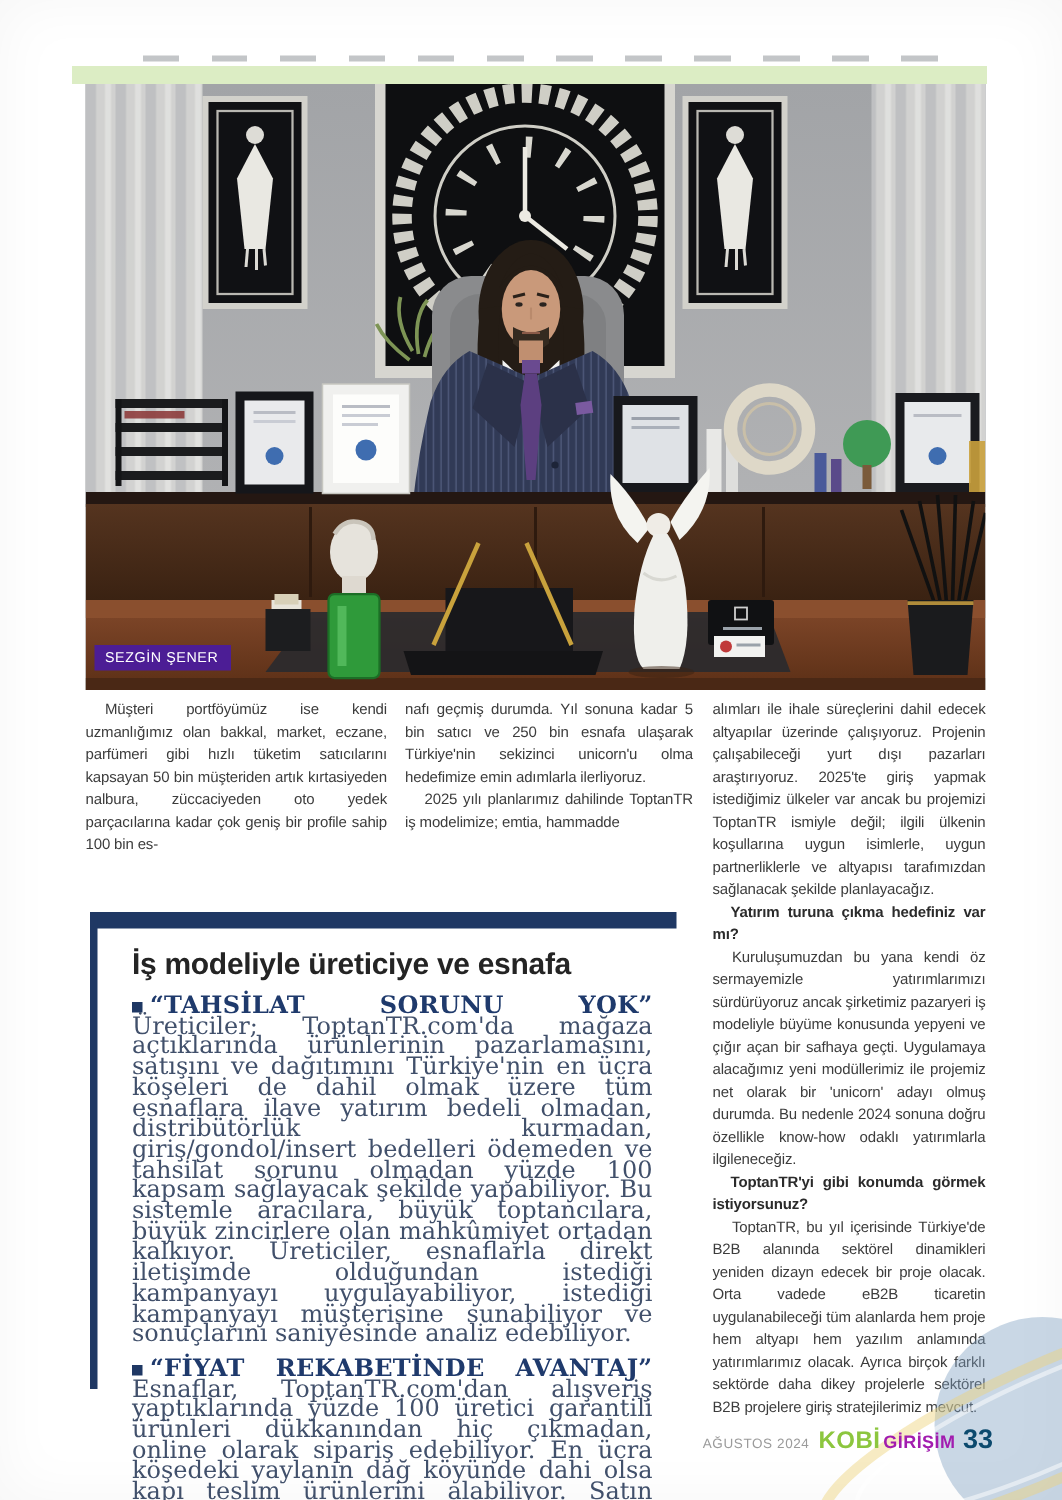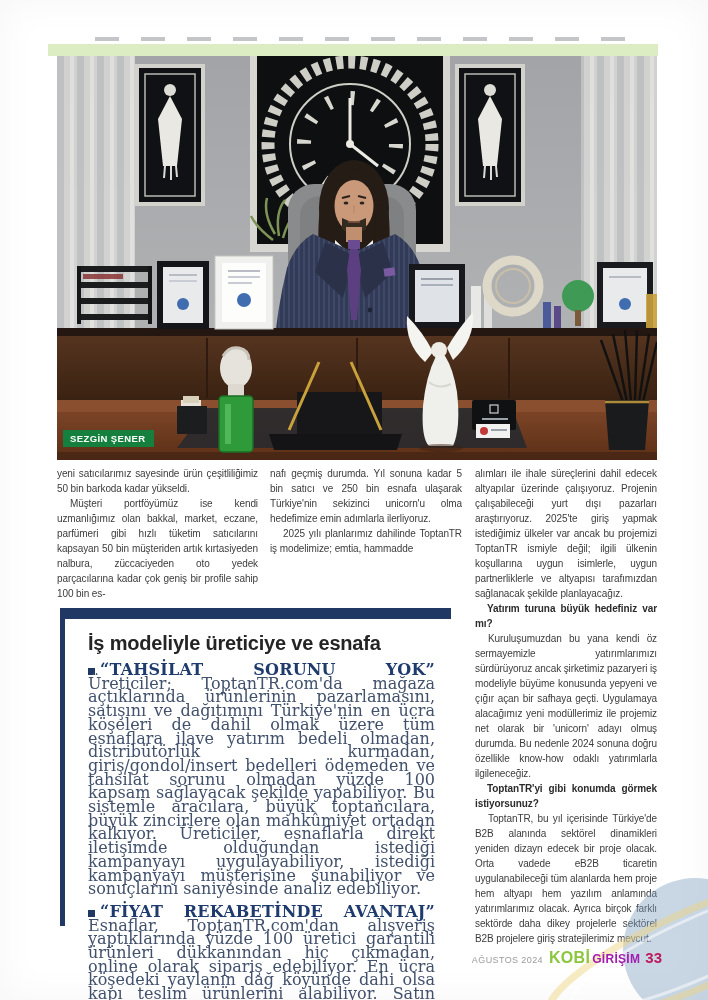--- a/index.html
+++ b/index.html
@@ -5,22 +5,22 @@
   html,body{margin:0;padding:0;background:#ffffff;}
   .page{position:relative;width:708px;height:1000px;background:#fff;overflow:hidden;
         font-family:"Liberation Sans",sans-serif;box-shadow:inset 0 0 40px rgba(0,0,0,0.04);}
   
   .cut-dashes{position:absolute;left:95px;top:37px;width:545px;height:4px;opacity:.5;
       background:repeating-linear-gradient(90deg,#878c91 0 24px,transparent 24px 46px);}
   .green-band{position:absolute;left:48px;top:44px;width:610px;height:12px;background:#dcedc4;}
   
   .photo{position:absolute;left:57px;top:56px;width:600px;height:404px;margin:0;overflow:hidden;background:#a5a7a9;}
   .photo svg{display:block;width:100%;height:100%;}
-  .caption{position:absolute;left:6px;top:374px;background:#15803d;color:#fff;
-      font-weight:700;font-size:9.5px;letter-spacing:.4px;padding:3px 8px 3px 7px;}
+  .caption{position:absolute;left:6px;top:374px;background:#4c1d95;color:#fff;
+      font-weight:400;font-size:9.5px;letter-spacing:.4px;padding:3px 8px 3px 7px;}
   
   .col{position:absolute;top:466px;color:#3c3c3c;font-size:10px;line-height:15px;letter-spacing:-0.1px;}
   .col p{margin:0;text-align:justify;}
   .col1{left:57px;width:201px;}
   .col2{left:270px;width:192px;}
   .col3{left:475px;width:182px;}
   .indent{text-indent:13px;}
   .q{font-weight:700;color:#2b2b2b;text-indent:12px;}
   
   .infobox{position:absolute;left:60px;top:608px;width:391px;height:345px;background:#fff;box-sizing:border-box;
@@ -30,21 +30,21 @@
   .box-title{font-size:20px;line-height:23px;font-weight:700;color:#242424;letter-spacing:-0.2px;margin:0 0 8px 0;}
   .box-item{font-family:"DejaVu Serif",serif;font-size:16px;line-height:13.7px;color:#41506b;
       text-align:justify;margin:0 0 9px 0;}
   .box-lead{font-weight:700;color:#1f3a6c;letter-spacing:.2px;}
   .sq{display:inline-block;width:7px;height:7px;background:#1f3864;margin-right:5px;}
   
   .footer{position:absolute;top:949px;right:46px;display:flex;align-items:baseline;white-space:nowrap;}
   .f-date{font-size:9px;color:#9b9b9b;letter-spacing:.4px;margin-right:6px;}
   .f-green{font-size:16px;font-weight:700;color:#8cc63e;letter-spacing:.3px;}
   .f-dark{font-size:12px;font-weight:700;color:#a21caf;letter-spacing:.3px;margin-left:2px;}
-  .f-num{font-size:15px;font-weight:700;color:#be185d;margin-left:5px;}
+  .f-num{font-size:18px;font-weight:700;color:#0c4a6e;margin-left:5px;}
   
   .planet{position:absolute;left:505px;top:845px;width:220px;height:155px;pointer-events:none;}
 </style>
 </head>
 <body>
 
 <div class="page">
 
   <div class="cut-dashes"></div>
   <div class="green-band"></div>
@@ -253,32 +253,31 @@
         <line x1="582" y1="346" x2="592" y2="278"></line>
           <line x1="586" y1="346" x2="600" y2="286"></line>
         <path d="M548,344 L592,344 L588,394 L552,394 Z" fill="#1a1b1d" stroke="none"></path>
         <line x1="548" y1="346" x2="592" y2="346" stroke="#b08c3a" stroke-width="2.5"></line>
       </g>
     </svg>
     <figcaption class="caption">SEZGİN ŞENER</figcaption>
   </figure>
 
   <div class="col col1">
-    <p class="body">yeni satıcılarımız sayesinde ürün çeşitliliğimiz 50 bin barkoda kadar yükseldi.</p>
     <p class="body indent">Müşteri portföyümüz ise kendi uzmanlığımız olan bakkal, market, eczane, parfümeri gibi hızlı tüketim satıcılarını kapsayan 50 bin müşteriden artık kırtasiyeden nalbura, züccaciyeden oto yedek parçacılarına kadar çok geniş bir profile sahip 100 bin es-</p>
   </div>
 
   <div class="col col2">
     <p class="body">nafı geçmiş durumda. Yıl sonuna kadar 5 bin satıcı ve 250 bin esnafa ulaşarak Türkiye'nin sekizinci unicorn'u olma hedefimize emin adımlarla ilerliyoruz.</p>
     <p class="body indent">2025 yılı planlarımız dahilinde ToptanTR iş modelimize; emtia, hammadde</p>
   </div>
 
   <div class="col col3">
     <p class="body">alımları ile ihale süreçlerini dahil edecek altyapılar üzerinde çalışıyoruz. Projenin çalışabileceği yurt dışı pazarları araştırıyoruz. 2025'te giriş yapmak istediğimiz ülkeler var ancak bu projemizi ToptanTR ismiyle değil; ilgili ülkenin koşullarına uygun isimlerle, uygun partnerliklerle ve altyapısı tarafımızdan sağlanacak şekilde planlayacağız.</p>
-    <p class="q">Yatırım turuna büyük hedefiniz var mı?</p>
+    <p class="q">Yatırım turuna çıkma hedefiniz var mı?</p>
     <p class="body indent">Kuruluşumuzdan bu yana kendi öz sermayemizle yatırımlarımızı sürdürüyoruz ancak şirketimiz pazaryeri iş modeliyle büyüme konusunda yepyeni ve çığır açan bir safhaya geçti. Uygulamaya alacağımız yeni modüllerimiz ile projemiz net olarak bir 'unicorn' adayı olmuş durumda. Bu nedenle 2024 sonuna doğru özellikle know-how odaklı yatırımlarla ilgileneceğiz.</p>
     <p class="q">ToptanTR'yi gibi konumda görmek istiyorsunuz?</p>
     <p class="body indent">ToptanTR, bu yıl içerisinde Türkiye'de B2B alanında sektörel dinamikleri yeniden dizayn edecek bir proje olacak. Orta vadede eB2B ticaretin uygulanabileceği tüm alanlarda hem proje hem altyapı hem yazılım anlamında yatırımlarımız olacak. Ayrıca birçok farklı sektörde daha dikey projelerle sektörel B2B projelere giriş stratejilerimiz mevcut.</p>
   </div>
 
   <aside class="infobox">
     <div class="topbar"></div>
     <div class="leftbar"></div>
     <h2 class="box-title">
       <span>İş modeliyle üreticiye ve esnafa</span><br>

